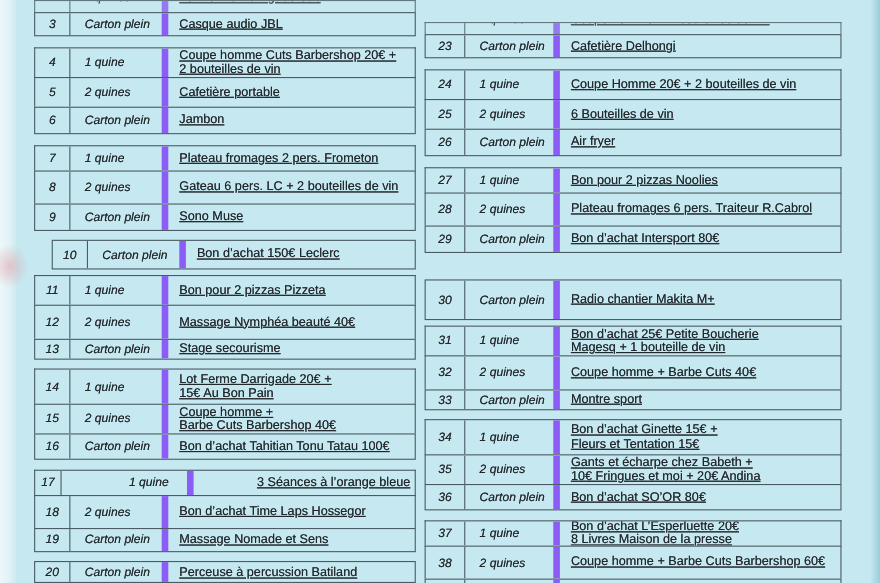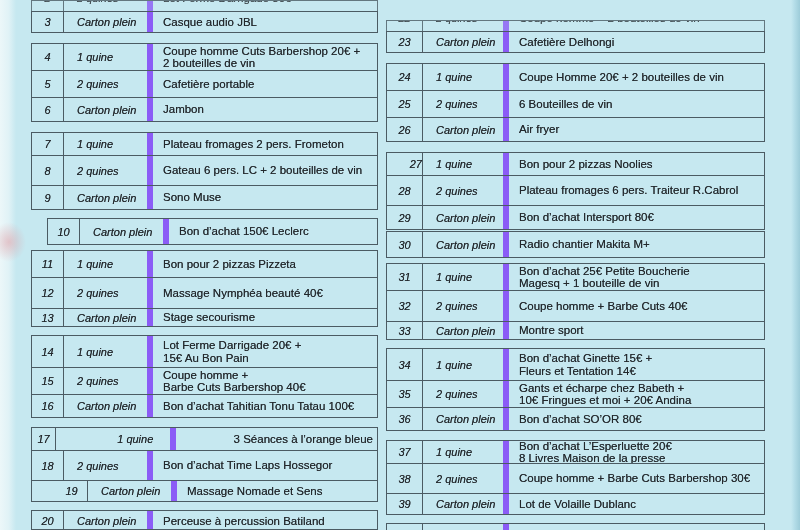--- a/index.html
+++ b/index.html
@@ -45,20 +45,21 @@
   }
   .cell.type{
     padding-left:13px;
     font-style:italic;font-size:11px;
     border-right:6px solid #8b5cf6;
   }
   .cell.prize{
     flex:1;
     padding-left:10px;padding-right:4px;
     font-size:11.5px;
+    text-decoration:underline;
   }
   .cell.prize .line{line-height:12.5px;white-space:nowrap;}
   .row.clip-top .cell{justify-content:flex-start;}
   .row.clip-top .cell > *{transform:translateY(-9px);}
   .row.clip-top{opacity:.8;}
   .row.clip-top .cell{filter:blur(.4px);}
   .row.clip-bottom .cell{justify-content:flex-start;padding-top:4px;}
 </style>
 </head>
 <body>
@@ -251,21 +252,21 @@
         <div class="cell num" style="width: 32px;">
           <span>18</span>
         </div>
         <div class="cell type" style="width: 89px;">
           <span>2 quines</span>
         </div>
         <div class="cell prize">
           <div class="line">Bon d’achat Time Laps Hossegor</div>
         </div>
       </div>
-      <div class="row group-end" style="height: 22px; padding-left: 24px;">
+      <div class="row group-end" style="height: 22px;">
         <div class="cell num" style="width: 32px;">
           <span>19</span>
         </div>
         <div class="cell type" style="width: 89px;">
           <span>Carton plein</span>
         </div>
         <div class="cell prize">
           <div class="line">Massage Nomade et Sens</div>
         </div>
       </div>
@@ -331,21 +332,21 @@
           <span>26</span>
         </div>
         <div class="cell type" style="width: 86px;">
           <span>Carton plein</span>
         </div>
         <div class="cell prize">
           <div class="line">Air fryer</div>
         </div>
       </div>
       <div class="row" style="height: 23px; margin-top: 10px;">
-        <div class="cell num" style="width: 36px; align-items: flex-end;">
+        <div class="cell num" style="width: 36px;">
           <span>27</span>
         </div>
         <div class="cell type" style="width: 86px;">
           <span>1 quine</span>
         </div>
         <div class="cell prize">
           <div class="line">Bon pour 2 pizzas Noolies</div>
         </div>
       </div>
       <div class="row" style="height: 30px;">
@@ -363,21 +364,21 @@
         <div class="cell num" style="width: 36px;">
           <span>29</span>
         </div>
         <div class="cell type" style="width: 86px;">
           <span>Carton plein</span>
         </div>
         <div class="cell prize">
           <div class="line">Bon d’achat Intersport 80€</div>
         </div>
       </div>
-      <div class="row group-end" style="height: 27px; margin-top: 1px;">
+      <div class="row group-end" style="height: 37px; margin-top: 24px;">
         <div class="cell num" style="width: 36px;">
           <span>30</span>
         </div>
         <div class="cell type" style="width: 86px;">
           <span>Carton plein</span>
         </div>
         <div class="cell prize">
           <div class="line">Radio chantier Makita M+</div>
         </div>
       </div>
@@ -417,21 +418,21 @@
       </div>
       <div class="row" style="height: 32px; margin-top: 8px;">
         <div class="cell num" style="width: 36px; text-align: right;">
           <span>34</span>
         </div>
         <div class="cell type" style="width: 86px;">
           <span>1 quine</span>
         </div>
         <div class="cell prize">
           <div class="line">Bon d’achat Ginette 15€ +</div>
-          <div class="line">Fleurs et Tentation 14€</div>
+          <div class="line">Fleurs et Tentation 15€</div>
         </div>
       </div>
       <div class="row" style="height: 27px;">
         <div class="cell num" style="width: 36px;">
           <span>35</span>
         </div>
         <div class="cell type" style="width: 86px;">
           <span>2 quines</span>
         </div>
         <div class="cell prize">
@@ -463,21 +464,21 @@
         </div>
       </div>
       <div class="row" style="height: 30px;">
         <div class="cell num" style="width: 36px;">
           <span>38</span>
         </div>
         <div class="cell type" style="width: 86px;">
           <span>2 quines</span>
         </div>
         <div class="cell prize">
-          <div class="line">Coupe homme + Barbe Cuts Barbershop 30€</div>
+          <div class="line">Coupe homme + Barbe Cuts Barbershop 60€</div>
         </div>
       </div>
       <div class="row group-end" style="height: 22px;">
         <div class="cell num" style="width: 36px;">
           <span>39</span>
         </div>
         <div class="cell type" style="width: 86px;">
           <span>Carton plein</span>
         </div>
         <div class="cell prize">

